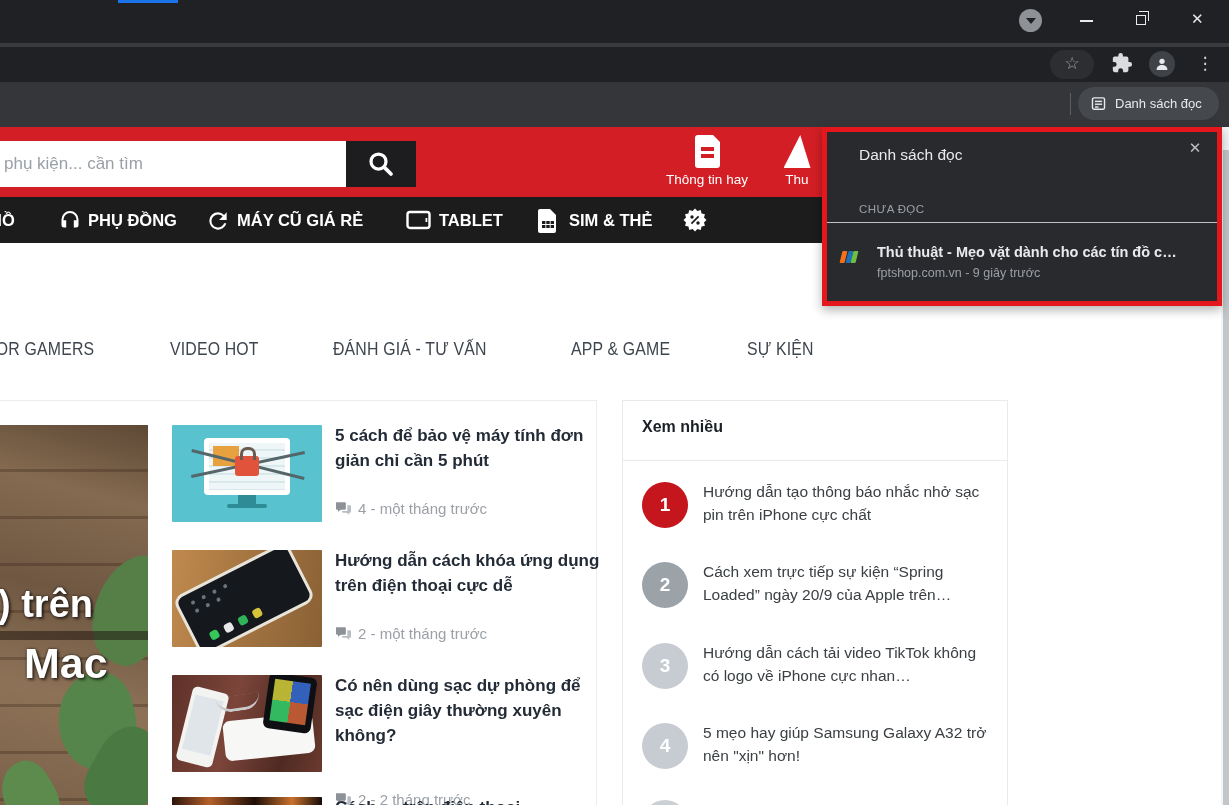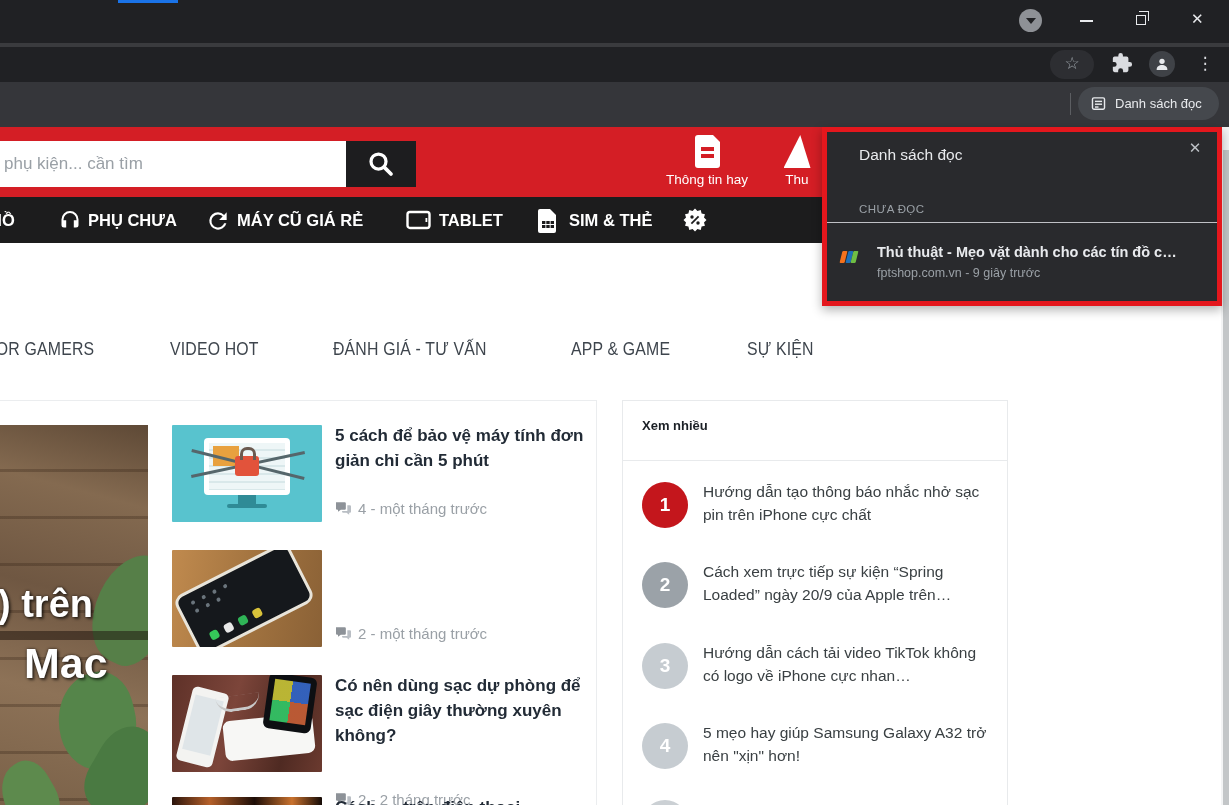--- a/index.html
+++ b/index.html
@@ -130,21 +130,21 @@
       transform:rotate(8deg);}
   .t3 .bphone::before{content:"";position:absolute;left:6px;top:6px;width:36px;height:42px;opacity:.85;
       background:conic-gradient(#3a6fd8 0 25%,#d8663a 0 50%,#3ad86f 0 75%,#d8d23a 0);}
   .t3 .cable{position:absolute;left:44px;top:20px;width:44px;height:16px;border-bottom:3px solid #c9c9c9;
       border-radius:0 0 22px 22px;transform:rotate(-8deg);}
 
   
   .t4{background:linear-gradient(90deg,#2b140c,#b5602a 25%,#1d0d07 55%,#c9722e 80%,#140a06);}
 
   
-  .sb-title{position:absolute;left:642px;top:418px;font-size:13px;font-weight:bold;color:#1b2026;}
+  .sb-title{position:absolute;left:642px;top:418px;font-size:16px;font-weight:bold;color:#1b2026;}
   .sb-divider{position:absolute;left:623px;top:460px;width:384px;height:1px;background:#e8eaec;}
   .rank{position:absolute;left:642px;width:46px;height:46px;border-radius:50%;color:#fff;font-size:19px;
       font-weight:bold;text-align:center;line-height:46px;}
   .r1{background:#c4161c;} .r2{background:#9ba2a8;} .r3{background:#c6ccd1;} .r4{background:#c6ccd1;} .r5{background:#cbd0d4;}
   .sb-text{position:absolute;left:703px;width:288px;font-size:15.5px;color:#3a4043;line-height:22.5px;}
 
   
   .popup{position:absolute;left:822px;top:127px;width:400px;height:179px;background:#292a2d;
       border:5px solid #e4171d;z-index:60;box-shadow:0 4px 10px rgba(0,0,0,.3);}
   .popup .title{position:absolute;left:32px;top:14px;color:#e8eaed;font-size:15.5px;}
@@ -235,21 +235,21 @@
       <span class="lbl">Thu</span>
     </div>
   </div>
 
   <div class="site-nav">
     <span class="nav-lbl" style="left:-64px">ĐỒNG HỒ</span>
 
     <svg class="nav-ico" style="left:58px" width="24" height="24" viewBox="0 0 24 24">
       <path fill="#fff" d="M12 3a8.5 8.5 0 0 0-8.5 8.5V17A2.5 2.5 0 0 0 6 19.5h2.2v-7.2H5.5v-.8a6.5 6.5 0 1 1 13 0v.8h-2.7v7.2H18a2.5 2.5 0 0 0 2.5-2.5v-5.5A8.5 8.5 0 0 0 12 3z"></path>
     </svg>
-    <span class="nav-lbl" style="left:88px">PHỤ CHƯA</span>
+    <span class="nav-lbl" style="left:88px">PHỤ ĐỒNG</span>
 
     <svg class="nav-ico" style="left:205px" width="26" height="26" viewBox="0 0 24 24">
       <path fill="#fff" d="M17.65 6.35A7.95 7.95 0 0 0 12 4a8 8 0 1 0 7.73 10h-2.08A6 6 0 1 1 12 6c1.66 0 3.15.68 4.24 1.76L13 11h7V4l-2.35 2.35z"></path>
     </svg>
     <span class="nav-lbl" style="left:237px">MÁY CŨ GIÁ RẺ</span>
 
     <svg class="nav-ico" style="left:405px" width="27" height="24" viewBox="0 0 26 24">
       <rect x="2" y="4" width="22" height="16" rx="2.5" fill="none" stroke="#fff" stroke-width="2.4"></rect>
       <rect x="20" y="10" width="1.8" height="4" fill="#fff"></rect>
     </svg>
@@ -317,20 +317,21 @@
     </svg>
     <span>4 - một tháng trước</span>
   </div>
 
   <div class="thumb t2" style="top:550px">
     <div class="phone">
         <span class="drow"></span>
         <span class="irow"></span>
       </div>
   </div>
+  <div class="a-title" style="top:548px">Hướng dẫn cách khóa ứng dụng trên điện thoại cực dễ</div>
   <div class="a-meta" style="top:625px">
     <svg width="17" height="15" viewBox="0 0 20 18">
       <path d="M1 1.5h10.5a1.3 1.3 0 0 1 1.3 1.3v6.4a1.3 1.3 0 0 1-1.3 1.3H6.8L3.4 13v-2.5H2.3A1.3 1.3 0 0 1 1 9.2z" fill="#8d9298"></path>
       <path d="M14.6 5.2h3.1A1.3 1.3 0 0 1 19 6.5v6.3a1.3 1.3 0 0 1-1.3 1.3h-.9v2.4l-3.2-2.4h-4a1.3 1.3 0 0 1-1.3-1.3v-.9h6.3z" fill="#b9bec4"></path>
     </svg>
     <span>2 - một tháng trước</span>
   </div>
 
   <div class="thumb t3" style="top:675px">
     <span class="wphone"></span>

